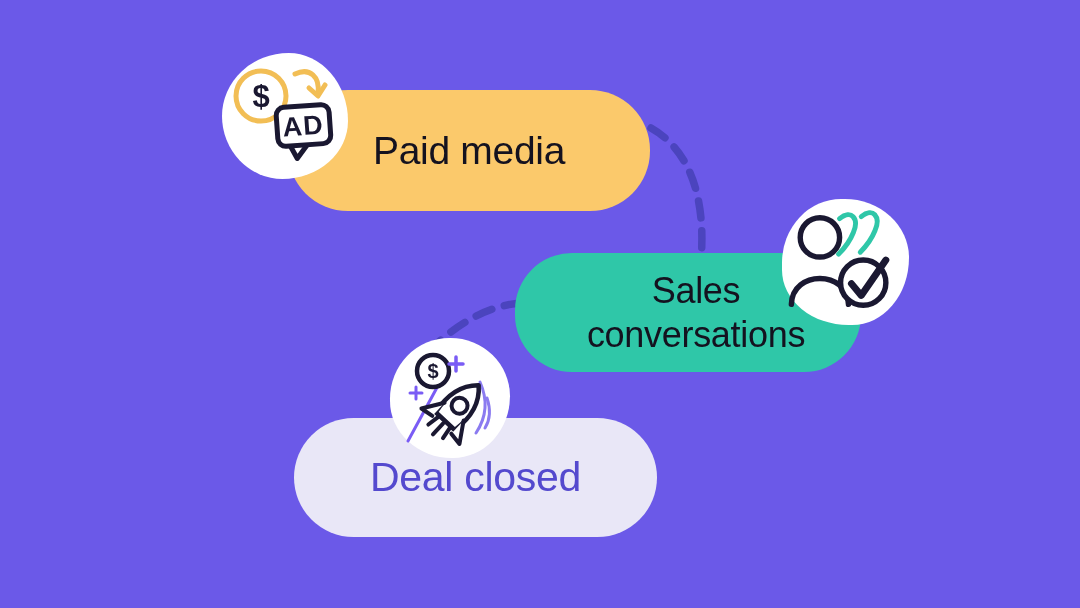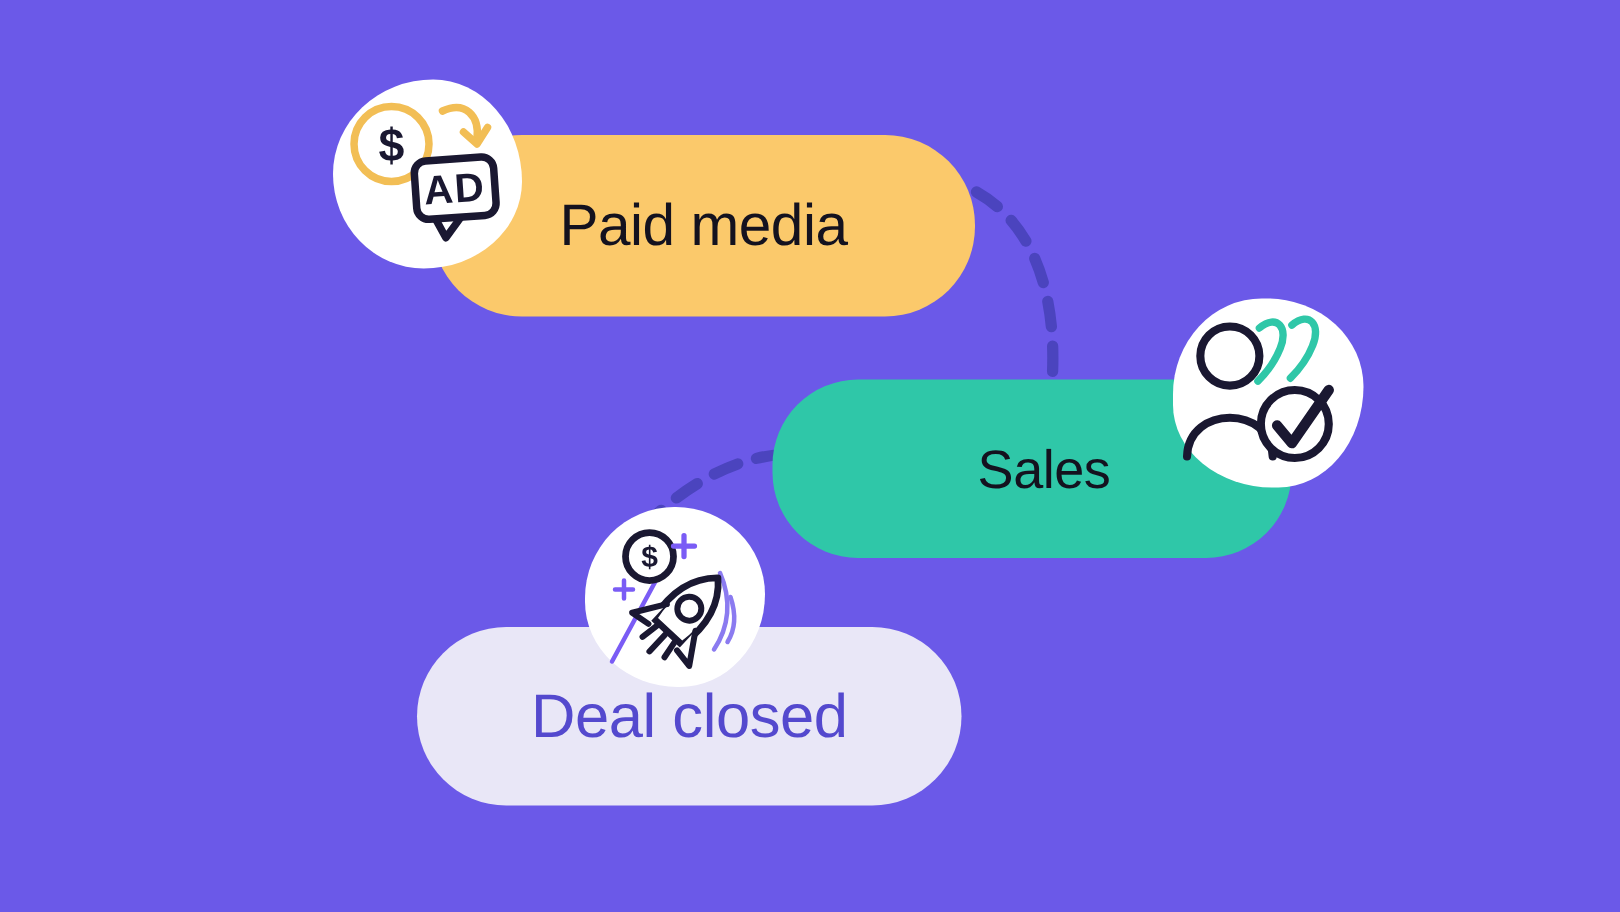--- a/index.html
+++ b/index.html
@@ -14,21 +14,21 @@
 
   .connectors{position:absolute;left:0;top:0;z-index:1;}
   .dash-path{fill:none;stroke:var(--dash);stroke-width:7.5;stroke-linecap:round;stroke-dasharray:17 13;}
 
   .pill{position:absolute;z-index:2;display:flex;flex-direction:column;align-items:center;justify-content:center;
         font-weight:normal;letter-spacing:-0.3px;text-align:center;}
   .pill-paid{left:288px;top:90px;width:362px;height:121px;border-radius:60px;
              background:var(--pill-yellow);color:var(--text-dark);font-size:39px;}
   .pill-sales{left:515px;top:253px;width:346px;height:119px;border-radius:57px;
               background:var(--pill-teal);color:var(--text-dark);font-size:36px;line-height:44px;padding-left:16px;box-sizing:border-box;}
-  .pill-deal{left:278px;top:418px;width:363px;height:119px;border-radius:60px;
+  .pill-deal{left:294px;top:418px;width:363px;height:119px;border-radius:60px;
              background:var(--pill-lavender);color:var(--text-purple);font-size:41px;}
 
   .icon-blob{position:absolute;z-index:3;background:var(--white);}
   .blob-paid{left:222px;top:53px;width:126px;height:126px;border-radius:53% 47% 52% 48% / 50% 54% 46% 50%;}
   .blob-sales{left:782px;top:199px;width:127px;height:126px;border-radius:48% 52% 46% 54% / 52% 48% 55% 45%;}
   .blob-deal{left:390px;top:338px;width:120px;height:120px;border-radius:50% 50% 48% 52% / 51% 49% 52% 48%;}
   .icon-blob svg{position:absolute;left:0;top:0;width:100%;height:100%;}
 
   .s-dark{stroke:var(--icon-dark);fill:none;stroke-linecap:round;stroke-linejoin:round;}
   .s-yellow{stroke:var(--icon-yellow);fill:none;stroke-linecap:round;stroke-linejoin:round;}
@@ -47,20 +47,21 @@
     <path class="dash-path" d="M651,128 C690,150 706,198 701,260"></path>
     <path class="dash-path" d="M521,303 C494,305 463,318 430,350"></path>
   </svg>
 
   <div class="pill pill-paid">
     <span>Paid media</span>
   </div>
 
   <div class="pill pill-sales">
     <span>Sales</span>
+    <span>conversations</span>
   </div>
 
   <div class="pill pill-deal">
     <span>Deal closed</span>
   </div>
 
   <div class="icon-blob blob-paid">
     <svg viewBox="0 0 126 126">
       <circle class="s-yellow" cx="39" cy="43" r="25" stroke-width="5"></circle>
       <text class="t-dark" x="39" y="54" font-size="31" text-anchor="middle">$</text>

